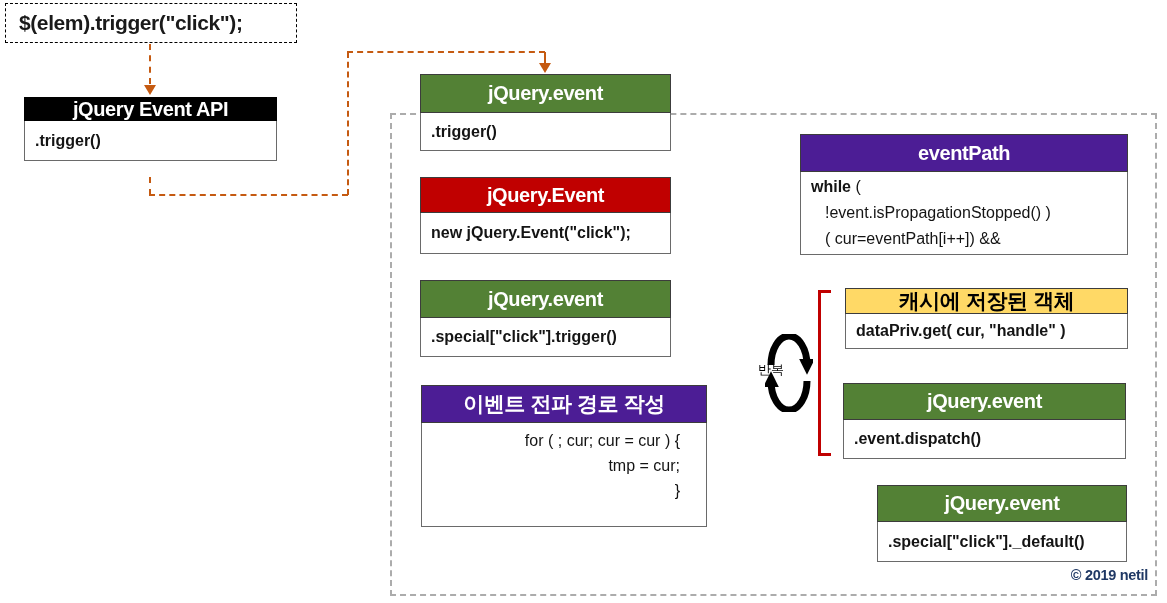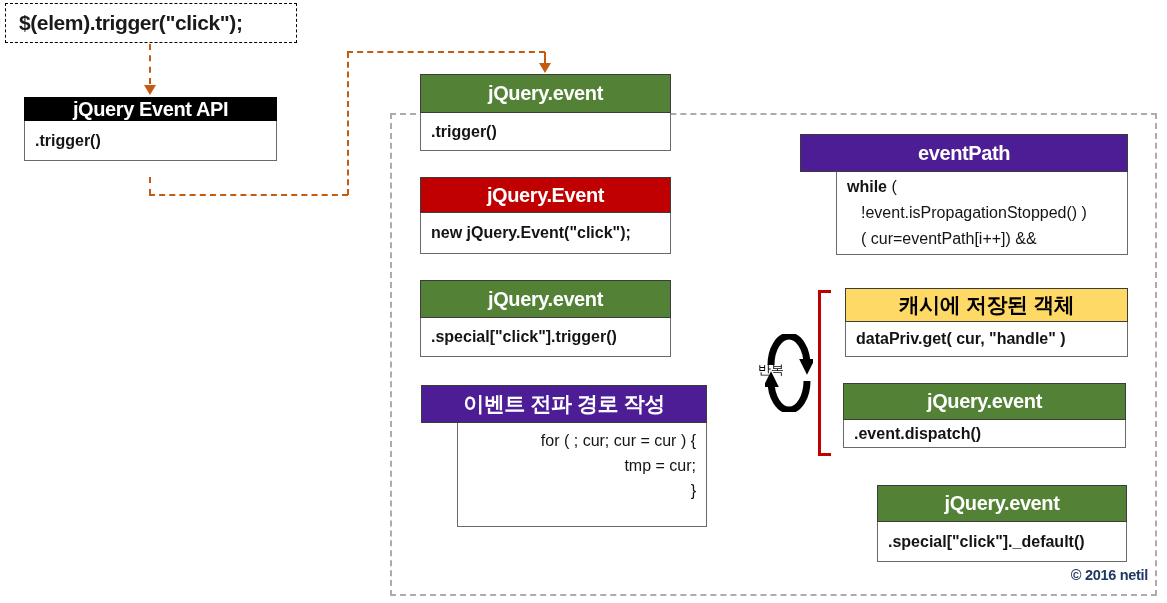--- a/index.html
+++ b/index.html
@@ -18,21 +18,21 @@
   .hd.green  { background:#538135; }
   .hd.red    { background:#C00000; }
   .hd.blue   { background:#4c1d95; }
   .hd.yellow { background:#FFD966; color:#000; }
   .hd.black  { background:#000000; border-color:#000; }
   .bd {
     background:#fff; border:1px solid #6a6a6a; border-top:none;
     font-size:16px; color:#141414;
   }
   .bd.single { display:flex; align-items:center; padding:0 10px;font-weight:bold; }
-  .bd.multi  { padding:5px 10px 0 10px; line-height:25px;margin-left:36px; }
+  .bd.multi  { padding:5px 26px 0 10px; line-height:25px; }
   .ind  { padding-left:22px; }
   .ind2 { padding-left:14px; }
   .kw { font-weight:bold; }
 
   
   .dash-v { position:absolute; z-index:1; width:0; border-left:2px dashed #C55A11; }
   .dash-h { position:absolute; z-index:1; height:0; border-top:2px dashed #C55A11; }
   .tri-down {
     position:absolute; z-index:1; width:0; height:0;
     border-left:6px solid transparent; border-right:6px solid transparent;
@@ -120,40 +120,40 @@
 <div class="flow-box" style="left:800px; top:134px; width:328px;">
   <div class="hd blue" style="height:38px;">eventPath</div>
   <div class="bd multi" style="height:83px; line-height:26px; padding-top:2px;">
     <div><span class="kw">while</span><span> (</span></div>
     <div class="ind2">!event.isPropagationStopped() )</div>
     <div class="ind2">( cur=eventPath[i++]) &amp;&amp;</div>
   </div>
 </div>
 
 <div class="flow-box" style="left:845px; top:288px; width:283px;">
-  <div class="hd yellow" style="height:34px; font-size:21px;">캐시에 저장된 객체</div>
+  <div class="hd yellow" style="height:26px; font-size:21px;">캐시에 저장된 객체</div>
   <div class="bd single" style="height:35px;">dataPriv.get( cur, "handle" )</div>
 </div>
 
 <div class="flow-box" style="left:843px; top:383px; width:283px;">
   <div class="hd green" style="height:37px;">jQuery.event</div>
-  <div class="bd single" style="height:28px;">.event.dispatch()</div>
+  <div class="bd single" style="height:39px;">.event.dispatch()</div>
 </div>
 
 <div class="flow-box" style="left:877px; top:485px; width:250px;">
   <div class="hd green" style="height:37px;">jQuery.event</div>
   <div class="bd single" style="height:40px;">.special["click"]._default()</div>
 </div>
 
 <div class="bracket"></div>
 
 <svg class="repeat-icon" width="48" height="78" viewBox="0 0 48 78">
   <defs>
     <marker id="arr" viewBox="0 0 10 10" refX="4" refY="5" markerWidth="2.3" markerHeight="2.3" orient="auto-start-reverse">
       <path d="M0,0 L10,5 L0,10 z" fill="#000"></path>
     </marker>
   </defs>
   <path d="M 6 31 A 18 29 0 0 1 42 31" stroke="#000" stroke-width="7" fill="none" marker-end="url(#arr)"></path>
   <path d="M 42 47 A 18 29 0 0 1 6 47" stroke="#000" stroke-width="7" fill="none" marker-end="url(#arr)"></path>
 </svg>
 <div class="repeat-label">반복</div>
 
-<div class="copyright">© 2016 netil</div>
+<div class="copyright">© 2019 netil</div>
 
 </body></html>

